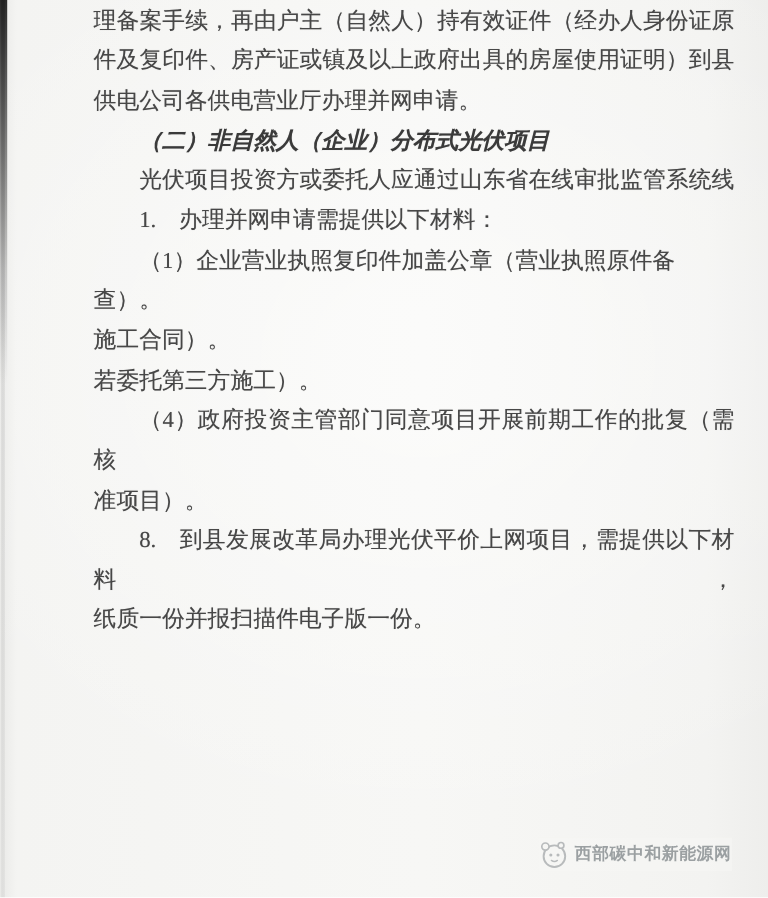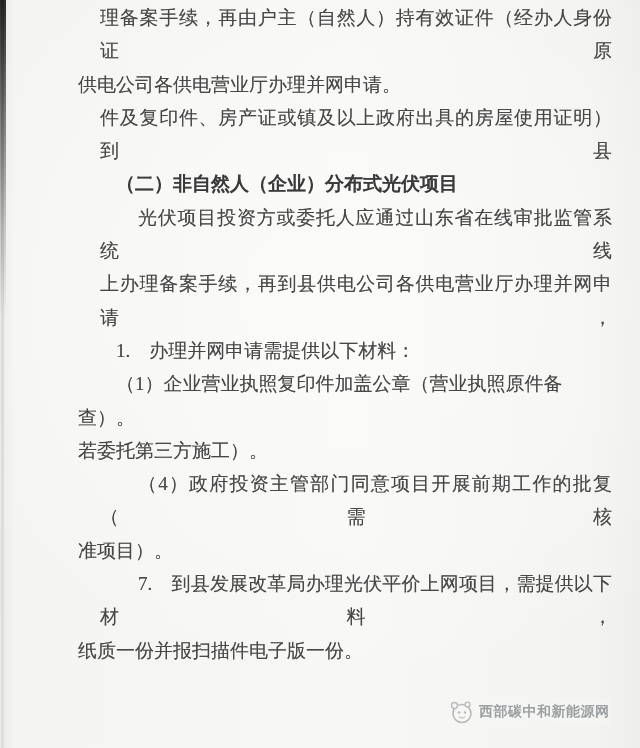--- a/index.html
+++ b/index.html
@@ -26,53 +26,53 @@
     background:linear-gradient(180deg, rgba(15,15,15,0.88) 0%, rgba(25,25,25,0.55) 35%, rgba(80,80,80,0.25) 70%, rgba(120,120,120,0) 100%);
   }
   .doc{
     position:absolute;left:78px;top:1px;width:534px;
     font-size:19px;line-height:33.3px;
     color:var(--ink,#474747);
     text-shadow:0 0 0.6px rgba(70,70,70,0.45);
   }
   .line{white-space:pre-wrap;}
   .line.i{text-indent:2em;}
-  .line.b{font-weight:bold;color:#3a3a3a;}
-  .line.j{text-align:justify;text-align-last:justify;margin-left:22px;}
+  .line.b{font-weight:bold;color:#3a3a3a;font-style:italic;}
+  .line.j{text-align:justify;text-align-last:justify;}
   .watermark{
     position:absolute;left:449px;top:698px;height:28px;
     display:flex;align-items:center;gap:5px;
     background:rgba(246,246,244,0.55);
     color:var(--wm,#9ba0a2);
     font-family:"Liberation Sans", sans-serif;
     font-size:14px;font-weight:bold;letter-spacing:0.5px;
     white-space:nowrap;
   }
   .wm-logo{flex:0 0 auto;opacity:0.85;}
 </style>
 </head>
 <body>
 
 <div class="page">
   <div class="edge-line"></div>
   <div class="edge-dark"></div>
 
   <div id="doc" class="doc">
       <div class="line j">理备案手续，再由户主（自然人）持有效证件（经办人身份证原</div>
+      <div class="line j">件及复印件、房产证或镇及以上政府出具的房屋使用证明）到县</div>
       <div class="line">供电公司各供电营业厅办理并网申请。</div>
-      <div class="line j">件及复印件、房产证或镇及以上政府出具的房屋使用证明）到县</div>
       <div class="line i b">（二）非自然人（企业）分布式光伏项目</div>
       <div class="line i j">光伏项目投资方或委托人应通过山东省在线审批监管系统线</div>
-      <div class="line j">上办理备案手续，再到县供电公司各供电营业厅办理并网申请，</div>
       <div class="line i">1.　办理并网申请需提供以下材料：</div>
       <div class="line i">（1）企业营业执照复印件加盖公章（营业执照原件备查）。</div>
+      <div class="line">施工合同）。</div>
       <div class="line">若委托第三方施工）。</div>
       <div class="line i j">（4）政府投资主管部门同意项目开展前期工作的批复（需核</div>
       <div class="line">准项目）。</div>
-      <div class="line i j">7.　到县发展改革局办理光伏平价上网项目，需提供以下材料，</div>
+      <div class="line i j">8.　到县发展改革局办理光伏平价上网项目，需提供以下材料，</div>
       <div class="line">纸质一份并报扫描件电子版一份。</div>
     </div>
 
   <div class="watermark">
     <svg class="wm-logo" width="25" height="26" viewBox="0 0 25 26">
       <circle cx="13" cy="14.5" r="9" fill="#f7f7f5" stroke="#aeb1b3" stroke-width="1.6"></circle>
       <circle cx="5.5" cy="6.5" r="3" fill="#f7f7f5" stroke="#aeb1b3" stroke-width="1.4"></circle>
       <circle cx="18.5" cy="5.5" r="2.4" fill="#f7f7f5" stroke="#aeb1b3" stroke-width="1.4"></circle>
       <circle cx="10" cy="13.5" r="1.3" fill="#aeb1b3"></circle>
       <circle cx="16" cy="13.5" r="1.3" fill="#aeb1b3"></circle>

